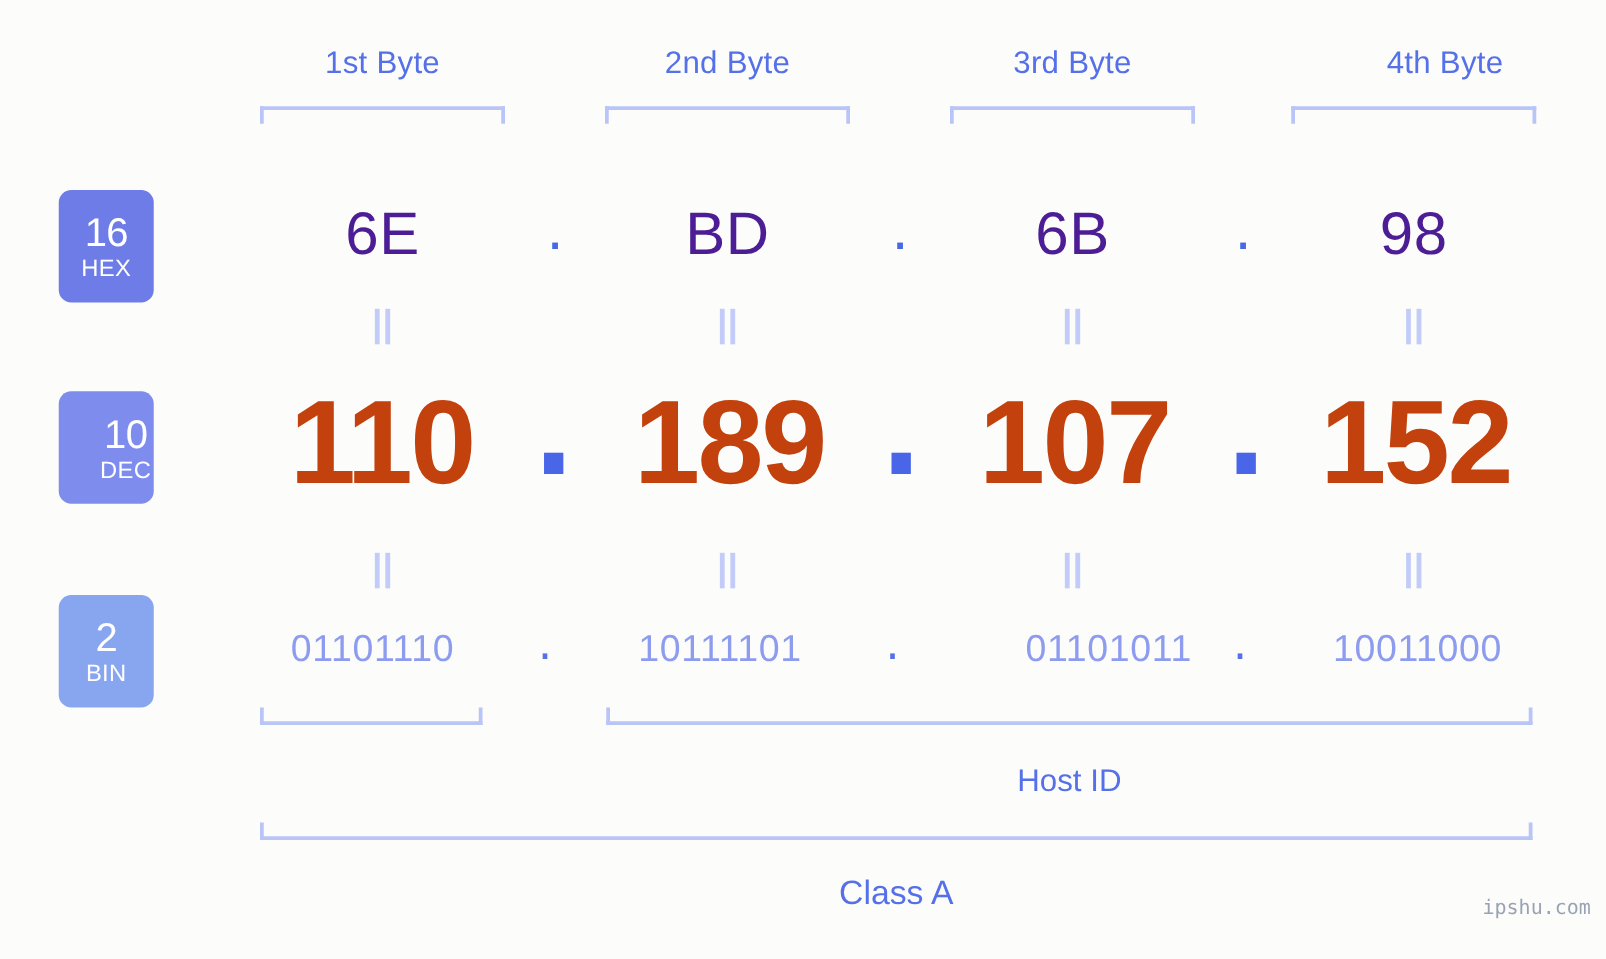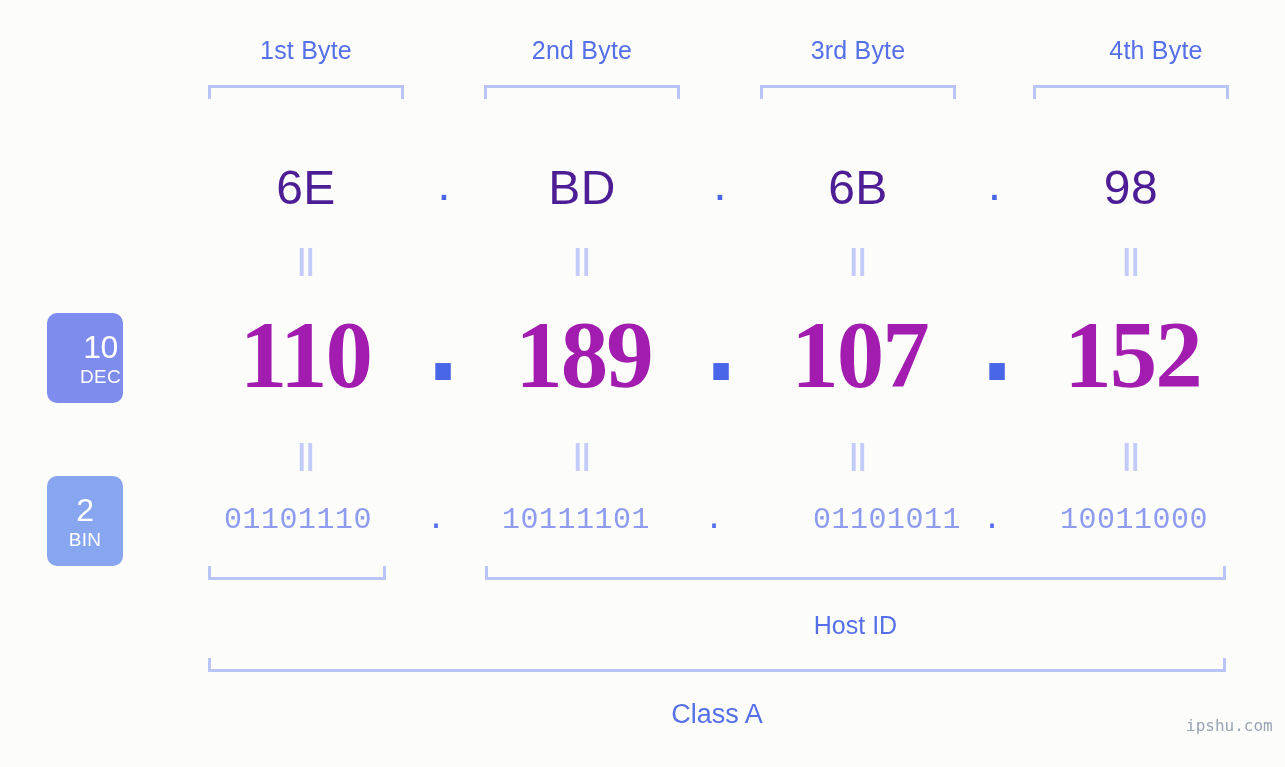--- a/index.html
+++ b/index.html
@@ -63,30 +63,30 @@
     text-align:center;
     white-space:nowrap;
   }
   .hexrow .val{
     color:#4c1d95;
     font-size:48px;
     font-family:"Liberation Sans", sans-serif;
     letter-spacing:.5px;
   }
   .decrow .val{
-    color:#a21caf;
+    color:#c2410c;
     font-size:95px;
     font-weight:bold;
-    font-family:Liberation Serif, serif;
+    font-family:Liberation Sans, sans-serif;
     letter-spacing:-2px;
   }
   .binrow .val{
     color:#8e9cf0;
     font-size:30px;
-    font-family:Liberation Mono, monospace;
+    font-family:Liberation Sans, sans-serif;
     letter-spacing:.5px;
   }
 
   
   .dot{
     position:absolute;
     color:#4a66e8;
     text-align:center;
     white-space:nowrap;
     line-height:1;
@@ -137,20 +137,24 @@
   <div class="byte-head" style="left:208px;top:36px;width:196px;">1st Byte</div>
   <div class="byte-head" style="left:484px;top:36px;width:196px;">2nd Byte</div>
   <div class="byte-head" style="left:760px;top:36px;width:196px;">3rd Byte</div>
   <div class="byte-head" style="left:1058px;top:36px;width:196px;">4th Byte</div>
 
   <div class="bracket down" style="left:208px;top:85px;width:196px;"></div>
   <div class="bracket down" style="left:484px;top:85px;width:196px;"></div>
   <div class="bracket down" style="left:760px;top:85px;width:196px;"></div>
   <div class="bracket down" style="left:1033px;top:85px;width:196px;"></div>
 
+  <div class="badge" id="badge-hex" style="top: 152px; height: 90px; background: rgb(110, 124, 232);">
+    <span class="num">16</span>
+    <span class="sys">HEX</span>
+  </div>
 
   <div class="hexrow">
     <div class="val" style="left:208px;top:160px;width:196px;">6E</div>
     <div class="dot hex" style="left:404px;top:160px;width:80px;">.</div>
     <div class="val" style="left:484px;top:160px;width:196px;">BD</div>
     <div class="dot hex" style="left:680px;top:160px;width:80px;">.</div>
     <div class="val" style="left:760px;top:160px;width:196px;">6B</div>
     <div class="dot hex" style="left:956px;top:160px;width:77px;">.</div>
     <div class="val" style="left:1033px;top:160px;width:196px;">98</div>
   </div>

